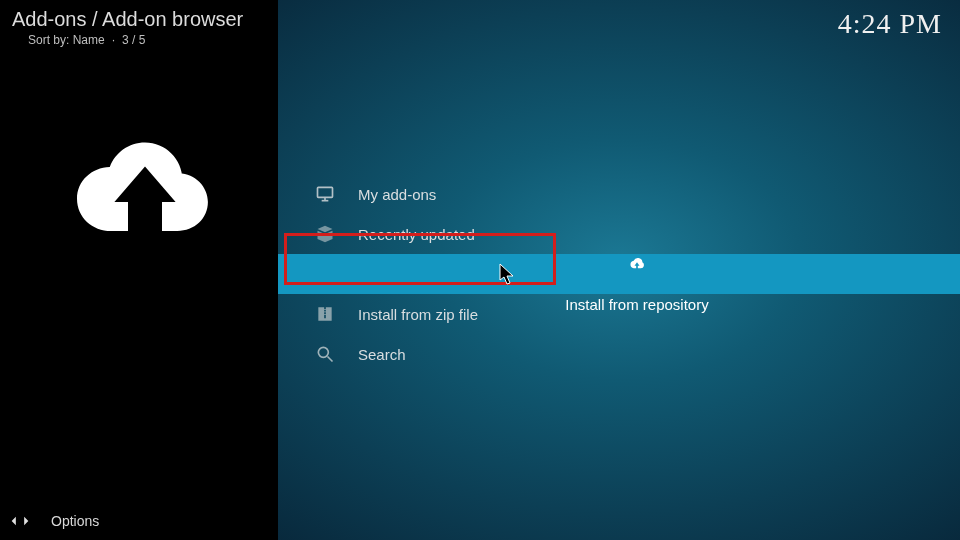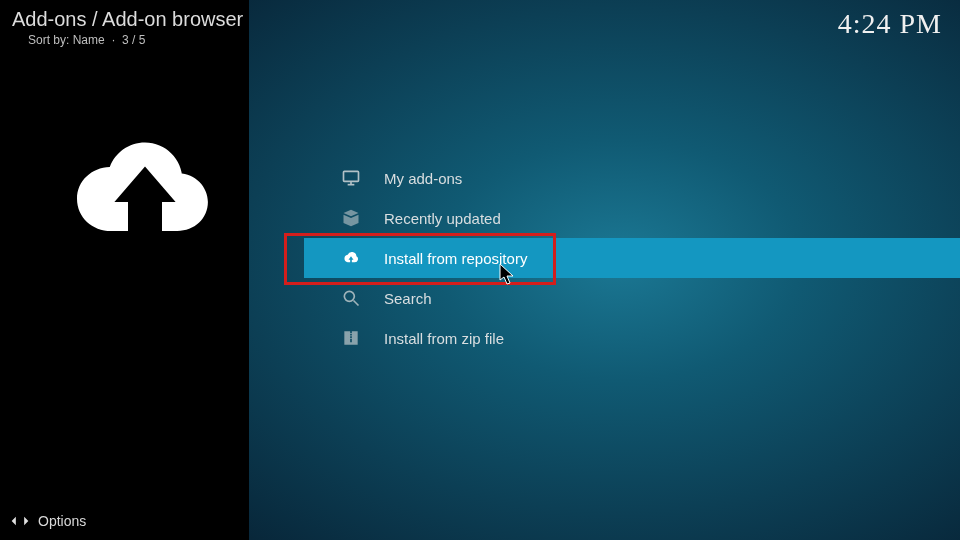--- a/index.html
+++ b/index.html
@@ -7,21 +7,21 @@
   body {
     background: radial-gradient(ellipse 900px 600px at 620px 260px, #1b7894 0%, #105a73 20%, #0c3f55 42%, #08273a 62%, #041624 80%, #010a14 100%);
     position: relative;
     color: #e7e7e7;
   }
 
   
   .sidebar {
     position: absolute;
     left: 0; top: 0; bottom: 0;
-    width: 249px;
+    width: 278px;
     background: #000000;
     text-align: center;
   }
   .breadcrumb {
     position: absolute;
     top: 8px; left: 12px;
     font-size: 20px;
     font-weight: 400;
     color: #dcdcdc;
     white-space: nowrap;
@@ -36,21 +36,21 @@
     position: absolute;
     top: 112px; left: 60px;
     width: 170px; height: 170px;
   }
   .options-bar {
     position: absolute;
     left: 0; bottom: 0;
     height: 38px;
     display: flex;
     align-items: center;
-    gap: 8px;
+    gap: 21px;
     padding-left: 10px;
     color: #d8d8d8;
     font-size: 14px;
   }
   .options-bar .icon { width: 20px; height: 20px; display:flex; align-items:center; justify-content:center;}
 
   
   .clock {
     position: absolute;
     top: 8px; right: 18px;
@@ -58,41 +58,41 @@
     font-weight: 300;
     color: #f0f0f0;
     letter-spacing: 1px;
     font-family: Liberation Serif, serif;
   }
 
   
   .menu {
     position: absolute;
     left: 278px; right: 0;
-    top: 158px;
-    margin-left: 26px;
+    top: 174px;
   }
   .item {
     height: 40px;
     display: flex;
     align-items: center;
     padding-left: 36px;
     gap: 22px;
     color: #d9dee0;
     font-size: 15px;
     position: relative;
   }
   .item .icon {
     width: 22px; height: 22px;
     display: flex; align-items: center; justify-content: center;
     opacity: 0.85;
   }
   .item.selected {
     background: #1497c1;
     color: #ffffff;
+    flex-direction: column;
   }
   .item.selected .icon { opacity: 1; }
   .red-frame {
     position: absolute;
     border: 3px solid #d41e1c;
     pointer-events: none;
   }
 
   
   .cursor {
@@ -167,35 +167,35 @@
       <svg viewBox="0 0 24 24" width="20" height="20" fill="#ffffff">
         <path d="M19 15a4 4 0 0 0-.8-7.9A6 6 0 0 0 6.3 9 4.5 4.5 0 0 0 7 18h4v-4H8.5L12 9l3.5 5H13v4h6z" opacity="0"></path>
         <path d="M18.5 9.5A5.5 5.5 0 0 0 8 8.1 4.5 4.5 0 0 0 8 17h3v-3H9l3-4 3 4h-2v3h3.5a3.75 3.75 0 0 0 2-7z"></path>
       </svg>
     </span>
     <span>Install from repository</span>
   </div>
 
   <div class="item">
     <span class="icon">
+      <svg viewBox="0 0 24 24" width="20" height="20" fill="#9fb2b8">
+        <path d="M4 4h16v16H4V4zm7 0v2h2V4h-2zm0 3v2h2V7h-2zm0 3v2h2v-2h-2zm0 3v4h2v-4h-2z"></path>
+      </svg>
+    </span>
+    <span>Install from zip file</span>
+  </div>
+
+  <div class="item">
+    <span class="icon">
       <svg viewBox="0 0 24 24" width="20" height="20" fill="none" stroke="#b9c6ca" stroke-width="2">
         <circle cx="10" cy="10" r="6"></circle>
           <line x1="15" y1="15" x2="21" y2="21"></line>
       </svg>
     </span>
     <span>Search</span>
-  </div>
-
-  <div class="item">
-    <span class="icon">
-      <svg viewBox="0 0 24 24" width="20" height="20" fill="#9fb2b8">
-        <path d="M4 4h16v16H4V4zm7 0v2h2V4h-2zm0 3v2h2V7h-2zm0 3v2h2v-2h-2zm0 3v4h2v-4h-2z"></path>
-      </svg>
-    </span>
-    <span>Install from zip file</span>
   </div>
 
 </div>
 
 <div class="red-frame" style="left:284px; top:233px; width:272px; height:52px;"></div>
 
 <div class="cursor" style="left:499px; top:263px;">
   <svg viewBox="0 0 18 22" width="18" height="22">
     <path d="M1 1l0 16 4-3 3 7 3-1-3-7 6 0z" fill="#000" stroke="#fff" stroke-width="1"></path>
   </svg>

